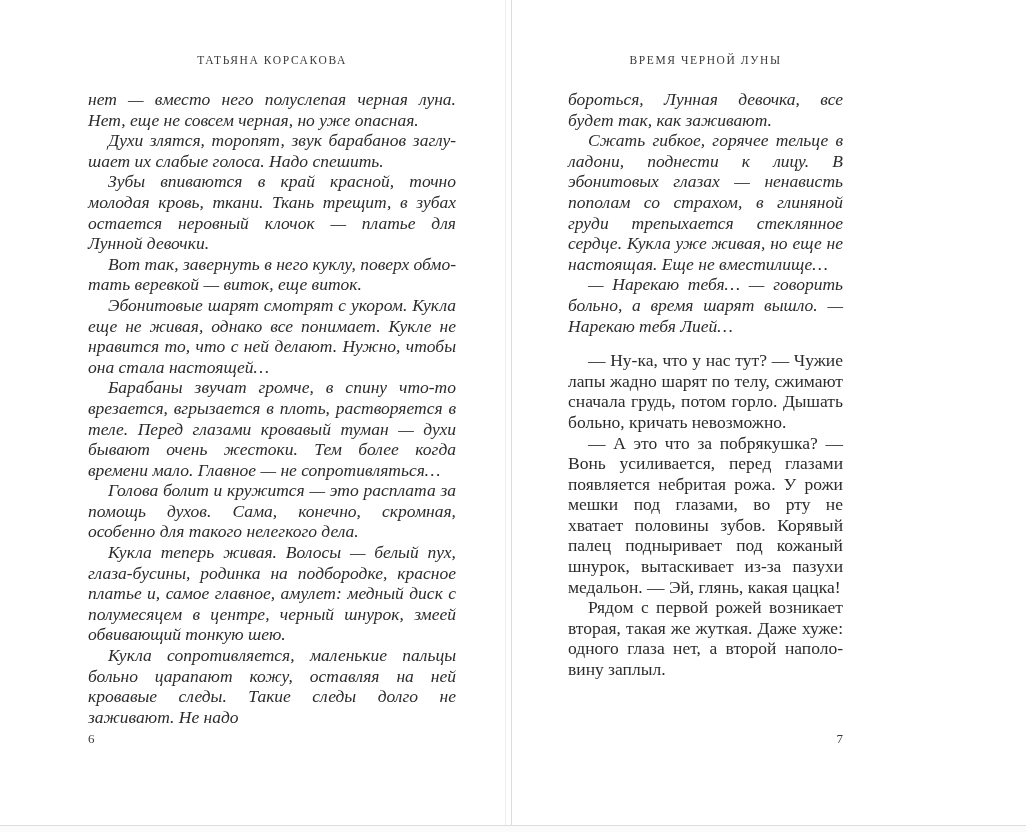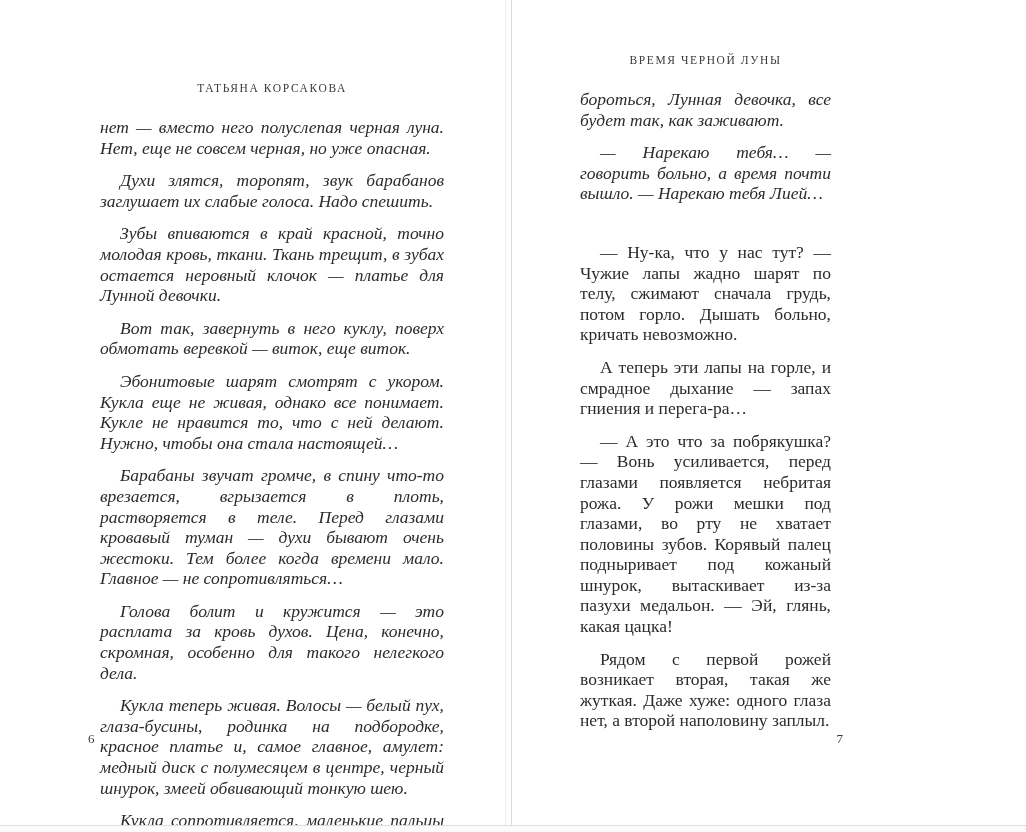--- a/index.html
+++ b/index.html
@@ -21,36 +21,36 @@
     width: 1026px;
     height: 825px;
     display: flex;
   }
   .page {
     box-sizing: border-box;
     height: 100%;
     position: relative;
     background: #ffffff;
   }
-  .page.left  { width: 513px; padding: 82px 57px 0 88px; }
+  .page.left  { width: 513px; padding: 54px 57px 0 88px; }
   .page.right { width: 421px; padding: 54px 91px 0 55px; }
   .running-header {
     font-size: 11.5px;
     letter-spacing: 1.6px;
     text-align: center;
     color: #3a3a3a;
     margin-bottom: 23px;
     white-space: nowrap;
   }
   .page-body {
     font-size: 17.5px;
     line-height: 20.6px;
     text-align: justify;
   }
-  .para { margin: 12px; }
+  .para { margin: 0; }
   .para.italic { font-style: italic; }
   .para.indent { text-indent: 20px; font-family: Liberation Serif, serif; }
   .scene-break { height: 14px; }
   .page-number {
     position: absolute;
     top: 731px;
     font-size: 13px;
     color: #3a3a3a;
   }
   .page.left  .page-number { left: 88px; }
@@ -81,35 +81,35 @@
 
   <section class="page left">
     <div class="running-header">ТАТЬЯНА КОРСАКОВА</div>
     <div class="page-body">
         <p class="para italic">нет — вместо него полуслепая черная луна. Нет, еще не совсем черная, но уже опасная.</p>
         <p class="para italic indent">Духи злятся, торопят, звук барабанов заглу­шает их слабые голоса. Надо спешить.</p>
         <p class="para italic indent">Зубы впиваются в край красной, точно молодая кровь, ткани. Ткань трещит, в зубах остается неровный клочок — платье для Лунной девочки.</p>
         <p class="para italic indent">Вот так, завернуть в него куклу, поверх обмо­тать веревкой — виток, еще виток.</p>
         <p class="para italic indent">Эбонитовые шарят смотрят с укором. Кукла еще не живая, однако все понимает. Кукле не нра­вится то, что с ней делают. Нужно, чтобы она стала настоящей…</p>
         <p class="para italic indent">Барабаны звучат громче, в спину что-то вреза­ется, вгрызается в плоть, растворяется в теле. Перед глазами кровавый туман — духи бывают очень жестоки. Тем более когда времени мало. Главное — не сопротивляться…</p>
-        <p class="para italic indent">Голова болит и кружится — это расплата за кровь духов. Цена, конечно, скромная, особенно для такого нелегкого дела.</p>
+        <p class="para italic indent">Голова болит и кружится — это расплата за помощь духов. Сама, конечно, скромная, особенно для такого нелегкого дела.</p>
         <p class="para italic indent">Кукла теперь живая. Волосы — белый пух, гла­за-бусины, родинка на подбородке, красное платье и, самое главное, амулет: медный диск с полумеся­цем в центре, черный шнурок, змеей обвивающий тонкую шею.</p>
         <p class="para italic indent">Кукла сопротивляется, маленькие пальцы боль­но царапают кожу, оставляя на ней кровавые следы. Такие следы долго не заживают. Не надо</p>
       </div>
     <div class="page-number">6</div>
   </section>
 
   <section class="page right">
     <div class="running-header">ВРЕМЯ ЧЕРНОЙ ЛУНЫ</div>
     <div class="page-body">
         <p class="para italic">бороться, Лунная девочка, все будет так, как заживают.</p>
-        <p class="para italic indent">— Нарекаю тебя… — говорить больно, а время почти вышло. — Нарекаю тебя Лией…</p>
+        <p class="para italic indent">Сжать гибкое, горячее тельце в ладони, под­нести к лицу. В эбонитовых глазах — ненависть пополам со страхом, в глиняной груди трепыха­ется стеклянное сердце. Кукла уже живая, но еще не настоящая. Еще не вместилище…</p>
+        <p class="para italic indent">— Нарекаю тебя… — говорить больно, а время шарят вышло. — Нарекаю тебя Лией…</p>
         <div class="scene-break"></div>
         <p class="para indent">— Ну-ка, что у нас тут? — Чужие лапы жадно шарят по телу, сжимают сначала грудь, потом горло. Дышать больно, кричать невозможно.</p>
-        <p class="para indent">А теперь эти лапы на горле, и смрадное дыхание — запах гниения и перега-ра…</p>
         <p class="para indent">— А это что за побрякушка? — Вонь усиливает­ся, перед глазами появляется небритая рожа. У рожи мешки под глазами, во рту не хватает половины зубов. Корявый палец подныривает под кожаный шнурок, вы­таскивает из-за пазухи медальон. — Эй, глянь, какая цацка!</p>
         <p class="para indent">Рядом с первой рожей возникает вторая, такая же жуткая. Даже хуже: одного глаза нет, а второй наполо­вину заплыл.</p>
       </div>
     <div class="page-number">7</div>
   </section>
 
 </div>
 
 <div class="spine-divider"></div>
 <div class="reader-bottom-edge"></div>

